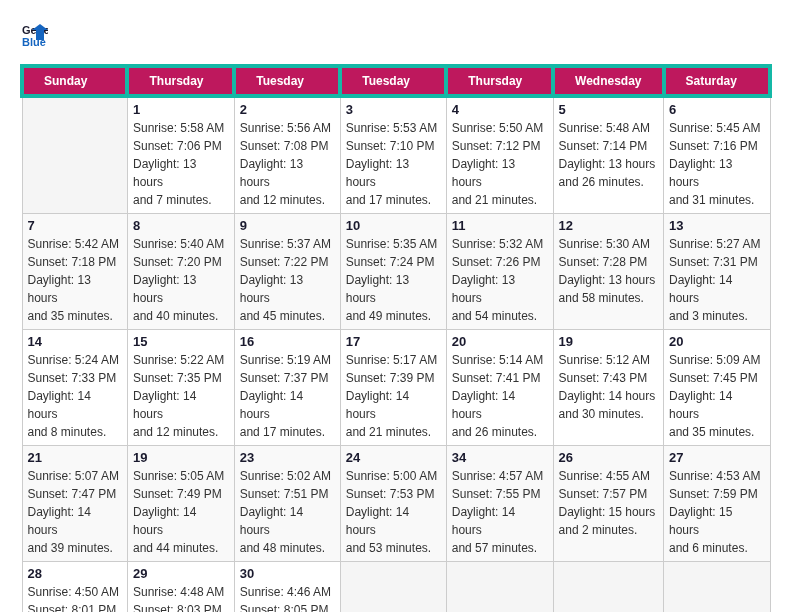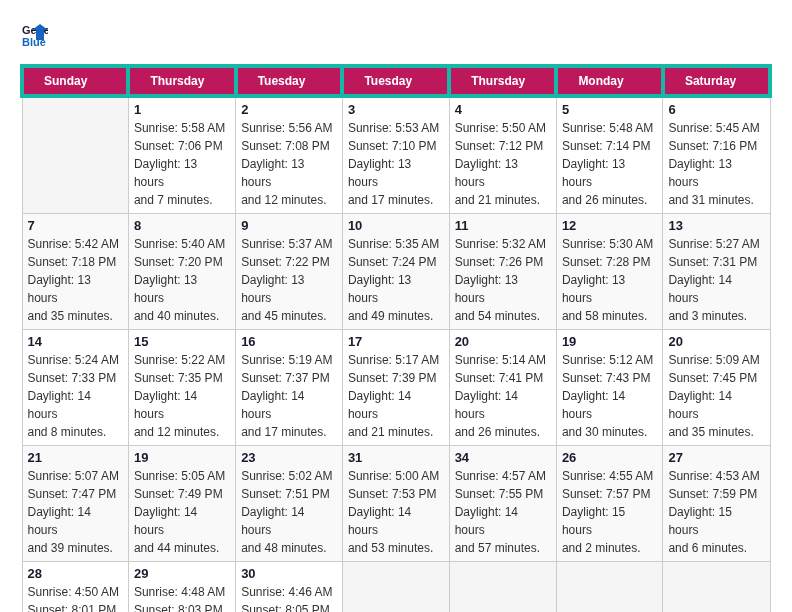--- a/index.html
+++ b/index.html
@@ -100,21 +100,21 @@
 </div>
 
 <table class="calendar">
   <thead>
     <tr>
     <th>Sunday</th>
         <th>Thursday</th>
         <th>Tuesday</th>
         <th>Tuesday</th>
         <th>Thursday</th>
-        <th>Monday</th>
+        <th>Wednesday</th>
         <th>Saturday</th>
       </tr>
   </thead>
   <tbody id="calendar-body">
   <tr>
         <td class="empty-cell"></td>
         <td>
           <span class="day-num">1</span>
           <div class="day-info">Sunrise: 5:58 AM<br>Sunset: 7:06 PM<br>Daylight: 13 hours<br>and 7 minutes.</div>
         </td>
@@ -206,21 +206,21 @@
         </td>
         <td>
           <span class="day-num">19</span>
           <div class="day-info">Sunrise: 5:05 AM<br>Sunset: 7:49 PM<br>Daylight: 14 hours<br>and 44 minutes.</div>
         </td>
         <td>
           <span class="day-num">23</span>
           <div class="day-info">Sunrise: 5:02 AM<br>Sunset: 7:51 PM<br>Daylight: 14 hours<br>and 48 minutes.</div>
         </td>
         <td>
-          <span class="day-num">31</span>
+          <span class="day-num">24</span>
           <div class="day-info">Sunrise: 5:00 AM<br>Sunset: 7:53 PM<br>Daylight: 14 hours<br>and 53 minutes.</div>
         </td>
         <td>
           <span class="day-num">34</span>
           <div class="day-info">Sunrise: 4:57 AM<br>Sunset: 7:55 PM<br>Daylight: 14 hours<br>and 57 minutes.</div>
         </td>
         <td>
           <span class="day-num">26</span>
           <div class="day-info">Sunrise: 4:55 AM<br>Sunset: 7:57 PM<br>Daylight: 15 hours<br>and 2 minutes.</div>
         </td>

